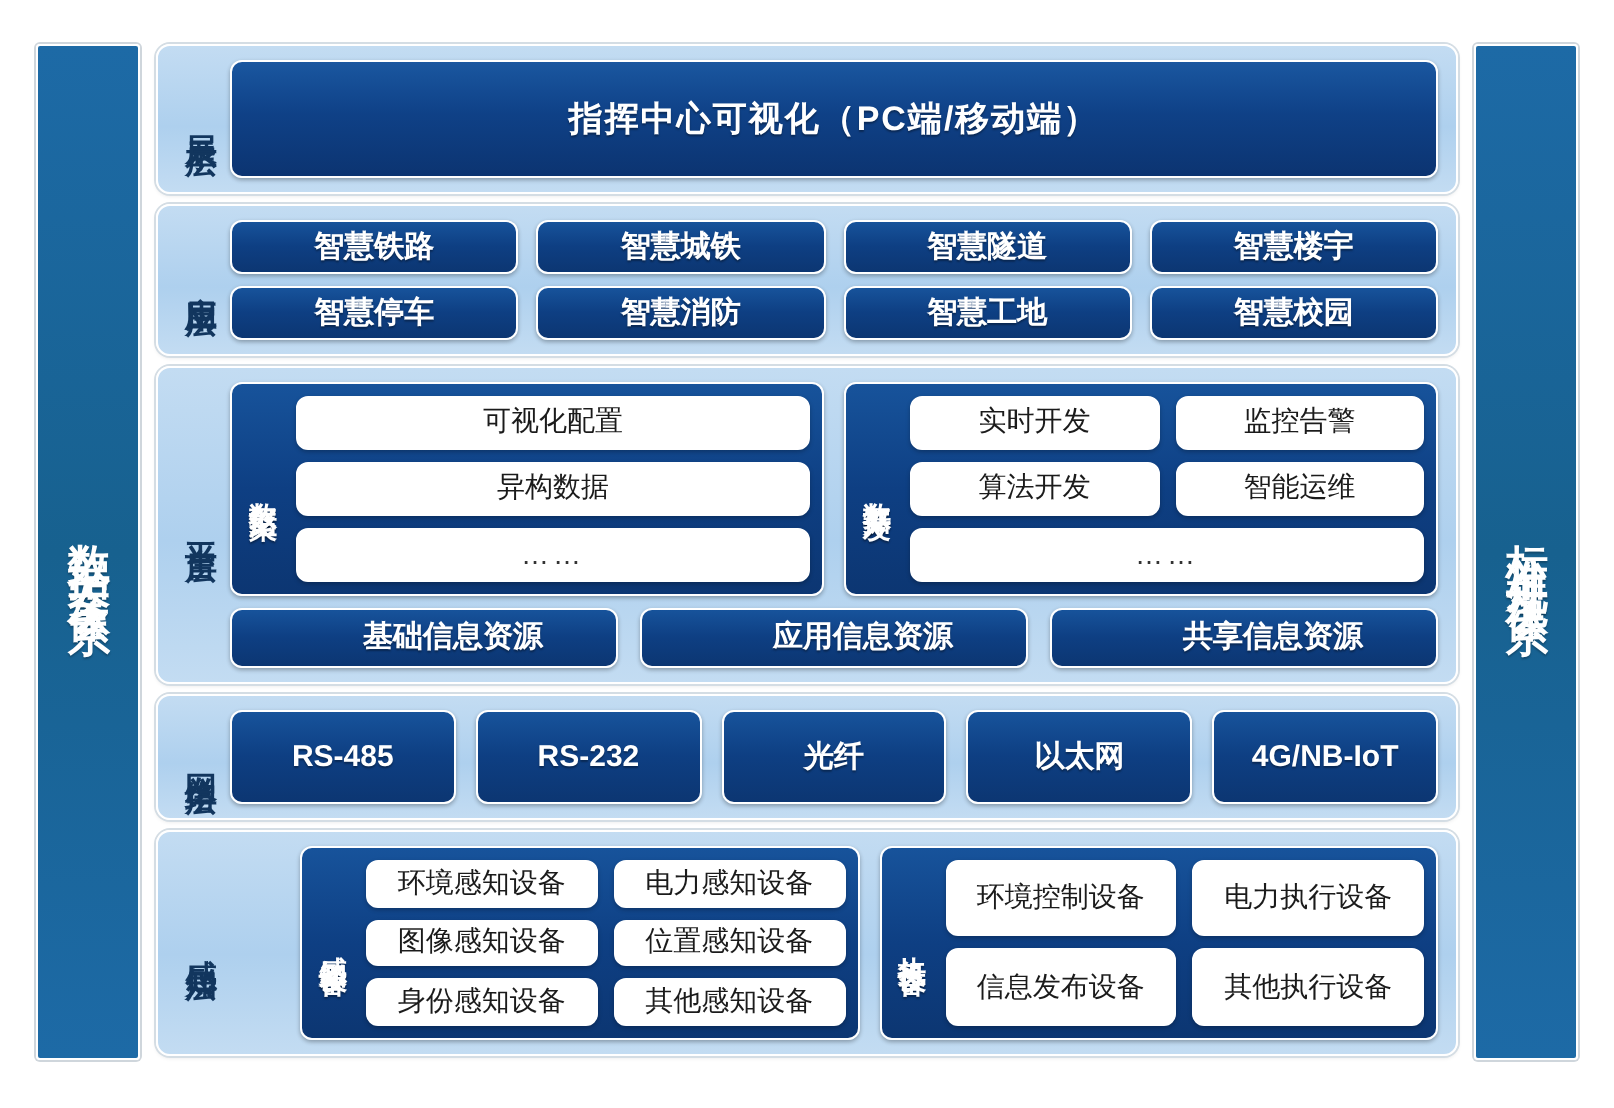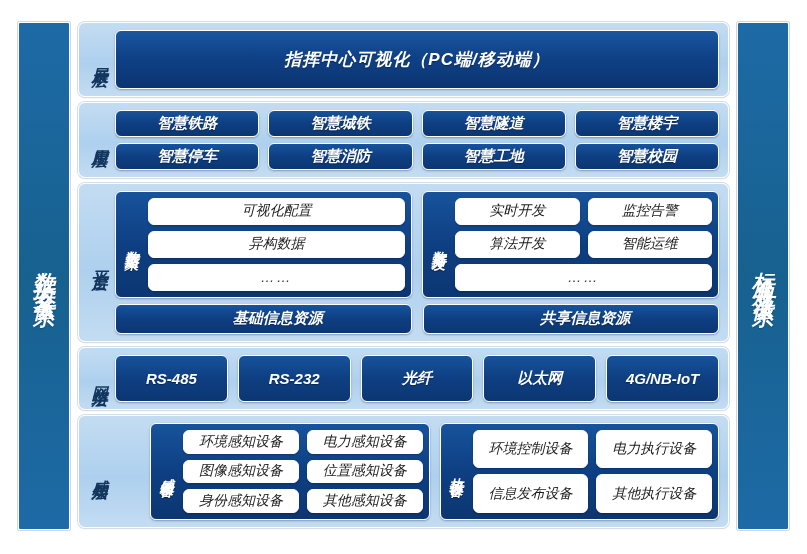--- a/index.html
+++ b/index.html
@@ -2,21 +2,21 @@
 <html><head>
 <meta charset="utf-8">
 <style>
   html,body{margin:0;padding:0;}
   body{
     width:807px;height:554px;
     background:#ffffff;
     font-family:"Liberation Sans","DejaVu Sans",sans-serif;
     overflow:hidden;
   }
-  .canvas{position:relative;width:807px;height:554px;background:#ffffff;font-style:italic;}
+  .canvas{position:relative;width:807px;height:554px;background:#ffffff;}
 
   
   .pillar{
     position:absolute;top:22px;width:50px;height:506px;
     background:linear-gradient(180deg,#1d6aa6 0%,#17618f 50%,#1d6aa6 100%);
     border:1px solid #ffffff;
     box-shadow:0 0 0 1px #cfd6dc;
     border-radius:2px;
     display:flex;align-items:center;justify-content:center;
   }
@@ -207,20 +207,21 @@
               <div class="grid-row">
                 <div class="white-chip grid-cell wide dots">……</div>
               </div>
             </div>
           </div>
 
         </div>
 
         <div class="resource-row">
           <div class="navy resource-cell">基础信息资源</div>
+          <div class="navy resource-cell">应用信息资源</div>
           <div class="navy resource-cell">共享信息资源</div>
         </div>
       </div>
     </div>
 
     <div class="layer layer-net">
       <div class="layer-label">网络层</div>
       <div class="layer-body">
         <div class="net-row">
           <div class="navy net-cell">RS-485</div>

